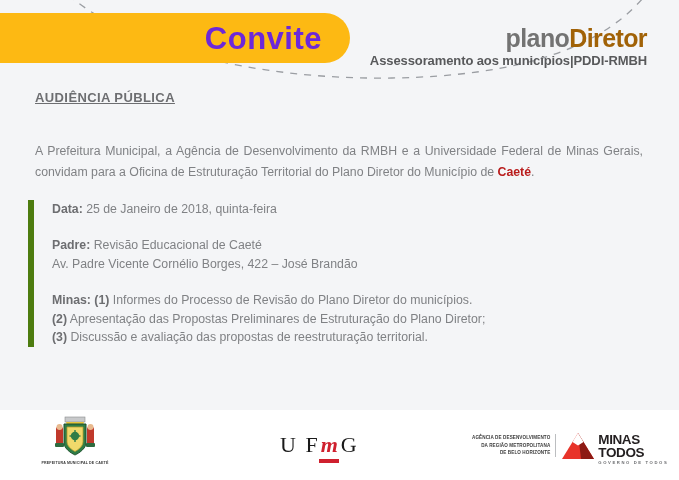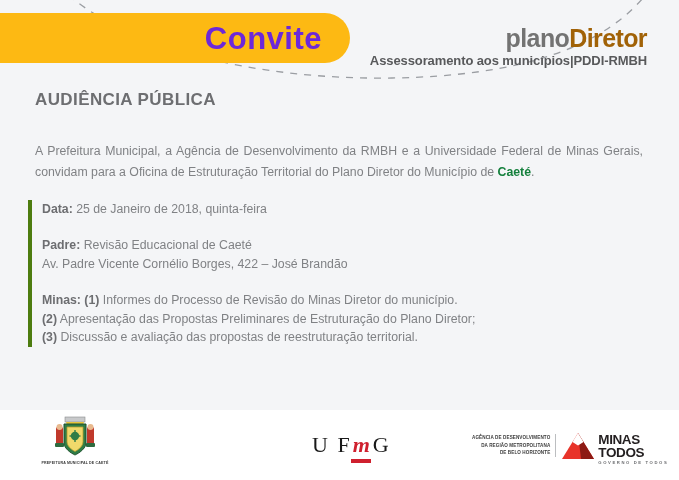--- a/index.html
+++ b/index.html
@@ -85,49 +85,50 @@
     color: #58595b;
     letter-spacing: -0.1px;
     white-space: nowrap;
   }
 
   
   #subtitle {
     position: absolute;
     left: 35px;
     top: 90px;
-    font-size: 17px;
+    font-size: 13px;
     font-weight: bold;
     color: #6d6e71;
     letter-spacing: 0.4px;
+    text-decoration: underline;
   }
   #intro {
     position: absolute;
     left: 35px;
     top: 129px;
     width: 608px;
     font-size: 12.3px;
     color: #808285;
     line-height: 1.65;
     text-align: justify;
   }
   #intro .city {
-    color: #15803d;
+    color: #b91c1c;
     font-weight: bold;
     margin-top: 16px;
   }
 
   
   #details {
     position: absolute;
     left: 28px;
     top: 200px;
     width: 620px;
-    padding-left: 10px;
-    border-left: 4px solid #4d7c0f;
+    padding-left: 18px;
+    border-left: 6px solid #4d7c0f;
     box-sizing: border-box;
   }
   .detail-row {
     font-size: 12.3px;
     color: #808285;
     line-height: 1.5;
     margin-bottom: 18px;
   }
   .detail-row:last-child { margin-bottom: 0; }
   .detail-label {
@@ -169,21 +170,21 @@
     font-size: 3.6px;
     font-weight: bold;
     color: #3b3b3b;
     letter-spacing: 0.15px;
     white-space: nowrap;
   }
 
   
   #logo-ufmg {
     position: absolute;
-    left: 312px;
+    left: 280px;
     top: 22px;
     font-family: "Liberation Serif", serif;
     font-size: 22px;
     color: #1a1a1a;
     letter-spacing: 2px;
     white-space: nowrap;
   }
   #ufmg-m {
     position: relative;
     display: inline-block;
@@ -275,21 +276,21 @@
       <span class="detail-label">Data:</span><span> 25 de Janeiro de 2018, quinta-feira</span>
     </div>
 
     <div class="detail-row">
       <span class="agenda-line"><span class="detail-label">Padre:</span><span> Revisão Educacional de Caeté</span></span>
       <span class="agenda-line">Av. Padre Vicente Cornélio Borges, 422 – José Brandão</span>
     </div>
 
 
     <div class="detail-row">
-      <span class="agenda-line"><span class="detail-label">Minas:</span><span class="agenda-num"> (1)</span><span> Informes  do Processo de Revisão do Minas Diretor do município.</span></span>
+      <span class="agenda-line"><span class="detail-label">Minas:</span><span class="agenda-num"> (1)</span><span> Informes  do Processo de Revisão do Plano Diretor do municípios.</span></span>
       <span class="agenda-line"><span class="agenda-num">(2)</span><span> Apresentação das Propostas Preliminares de Estruturação do Plano Diretor;</span></span>
       <span class="agenda-line"><span class="agenda-num">(3)</span><span> Discussão e avaliação das propostas de reestruturação territorial.</span></span>
     </div>
 
   </div>
 
   <div id="footer">
     <div id="footer-inner">
 
       <div id="logo-prefeitura">

